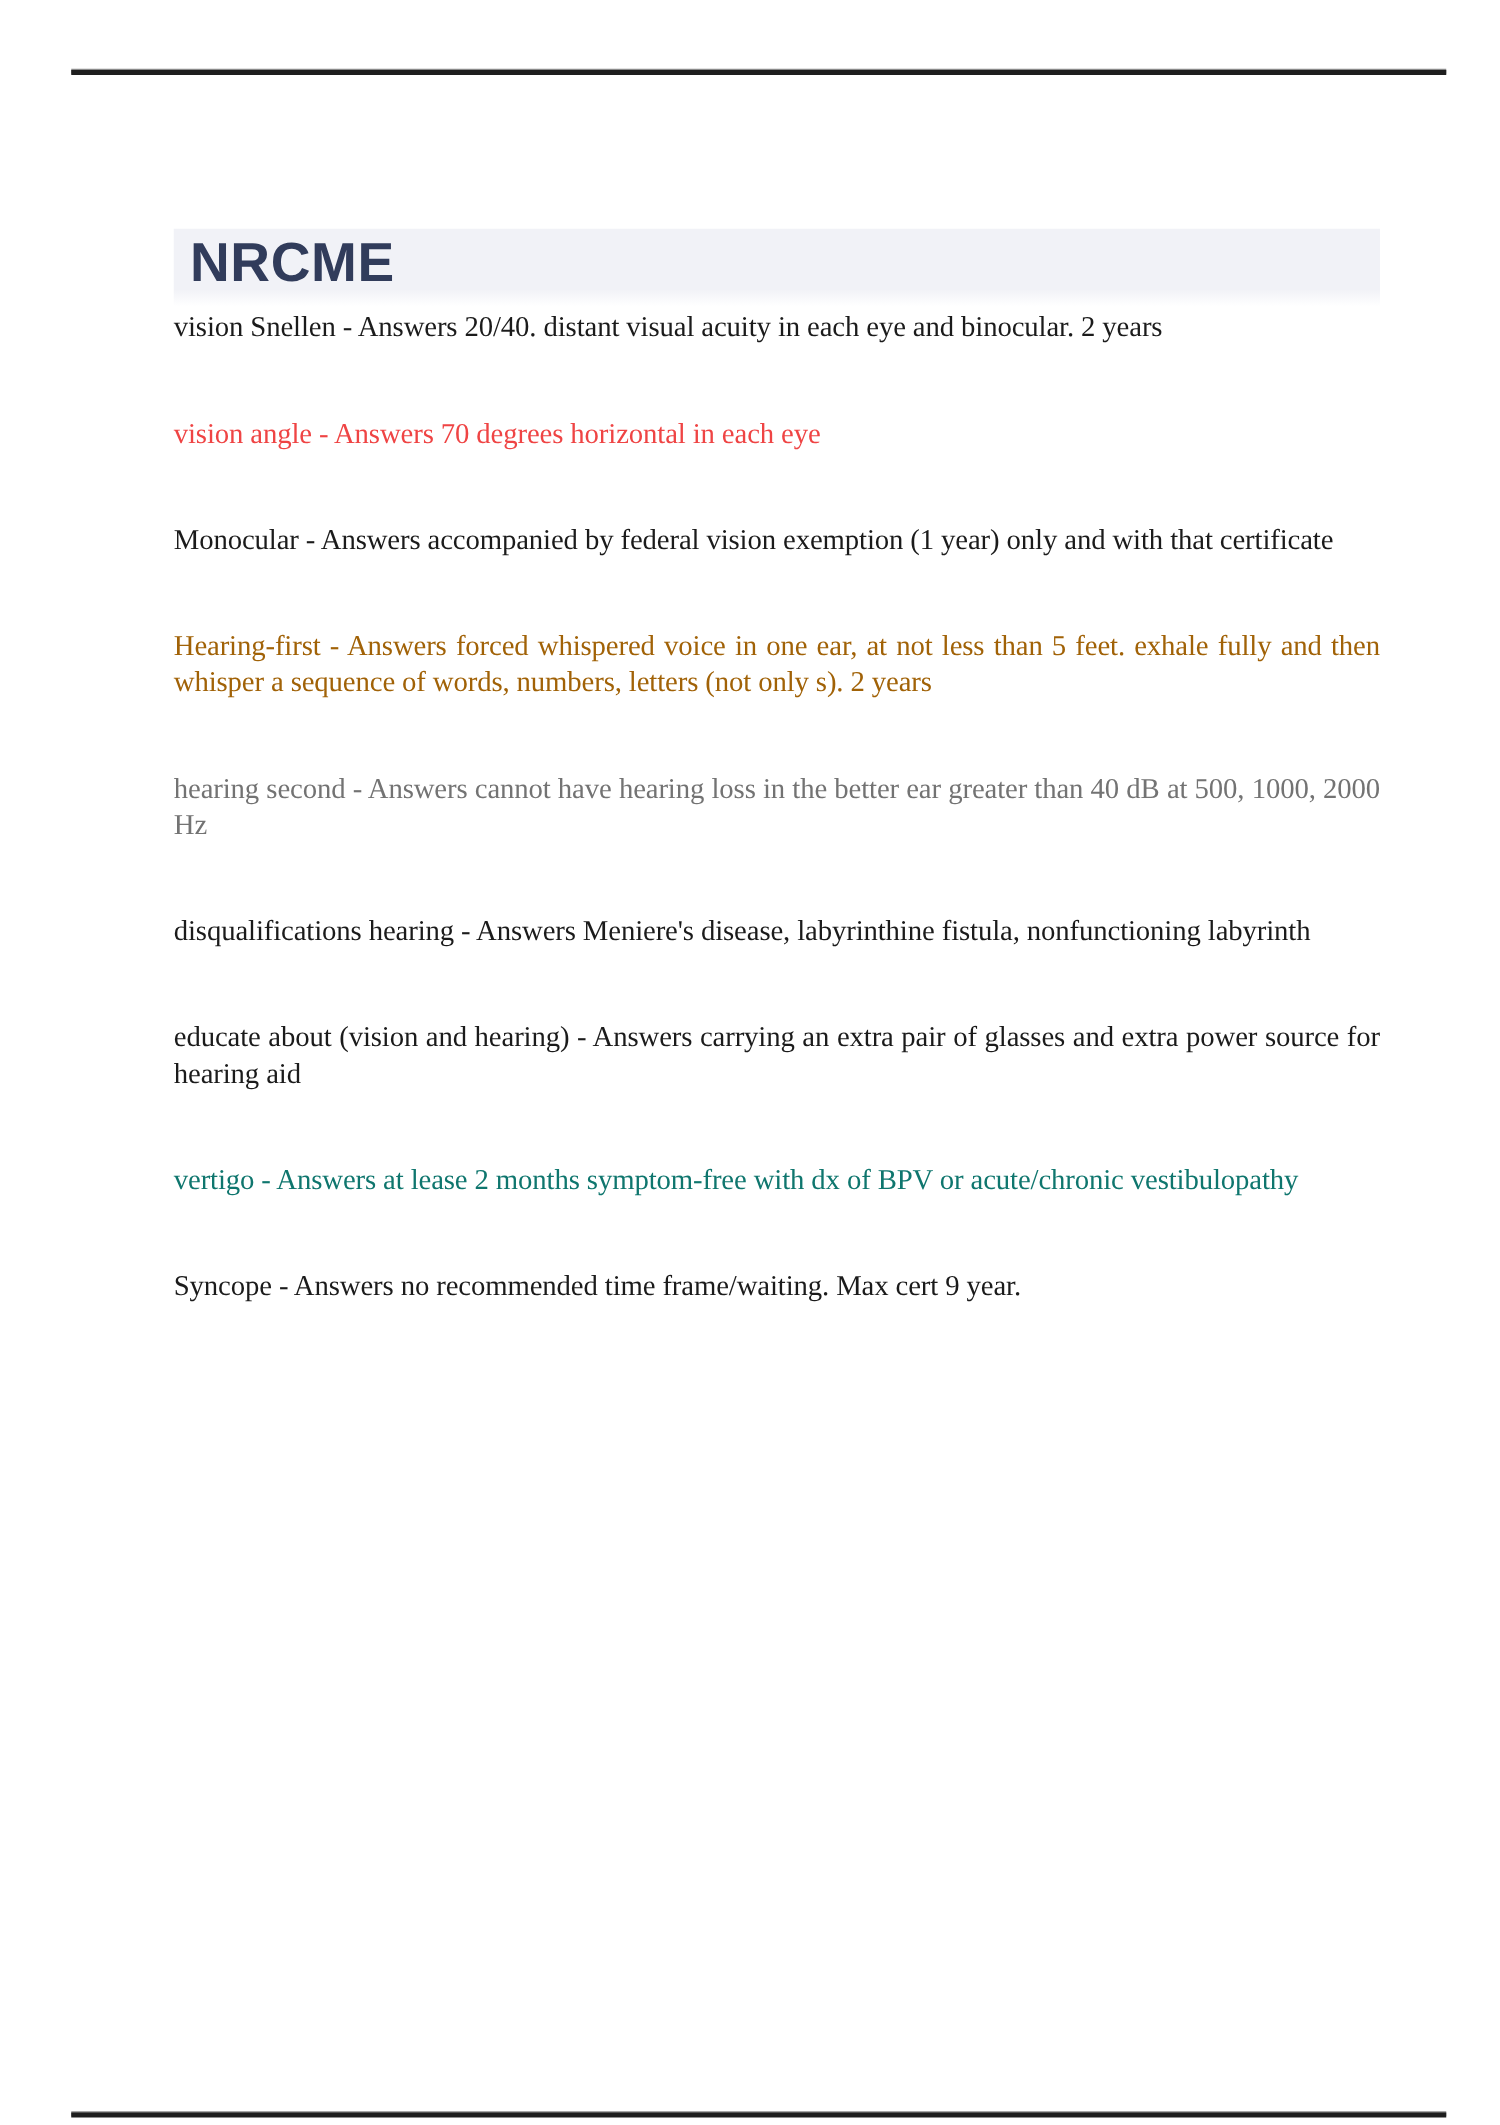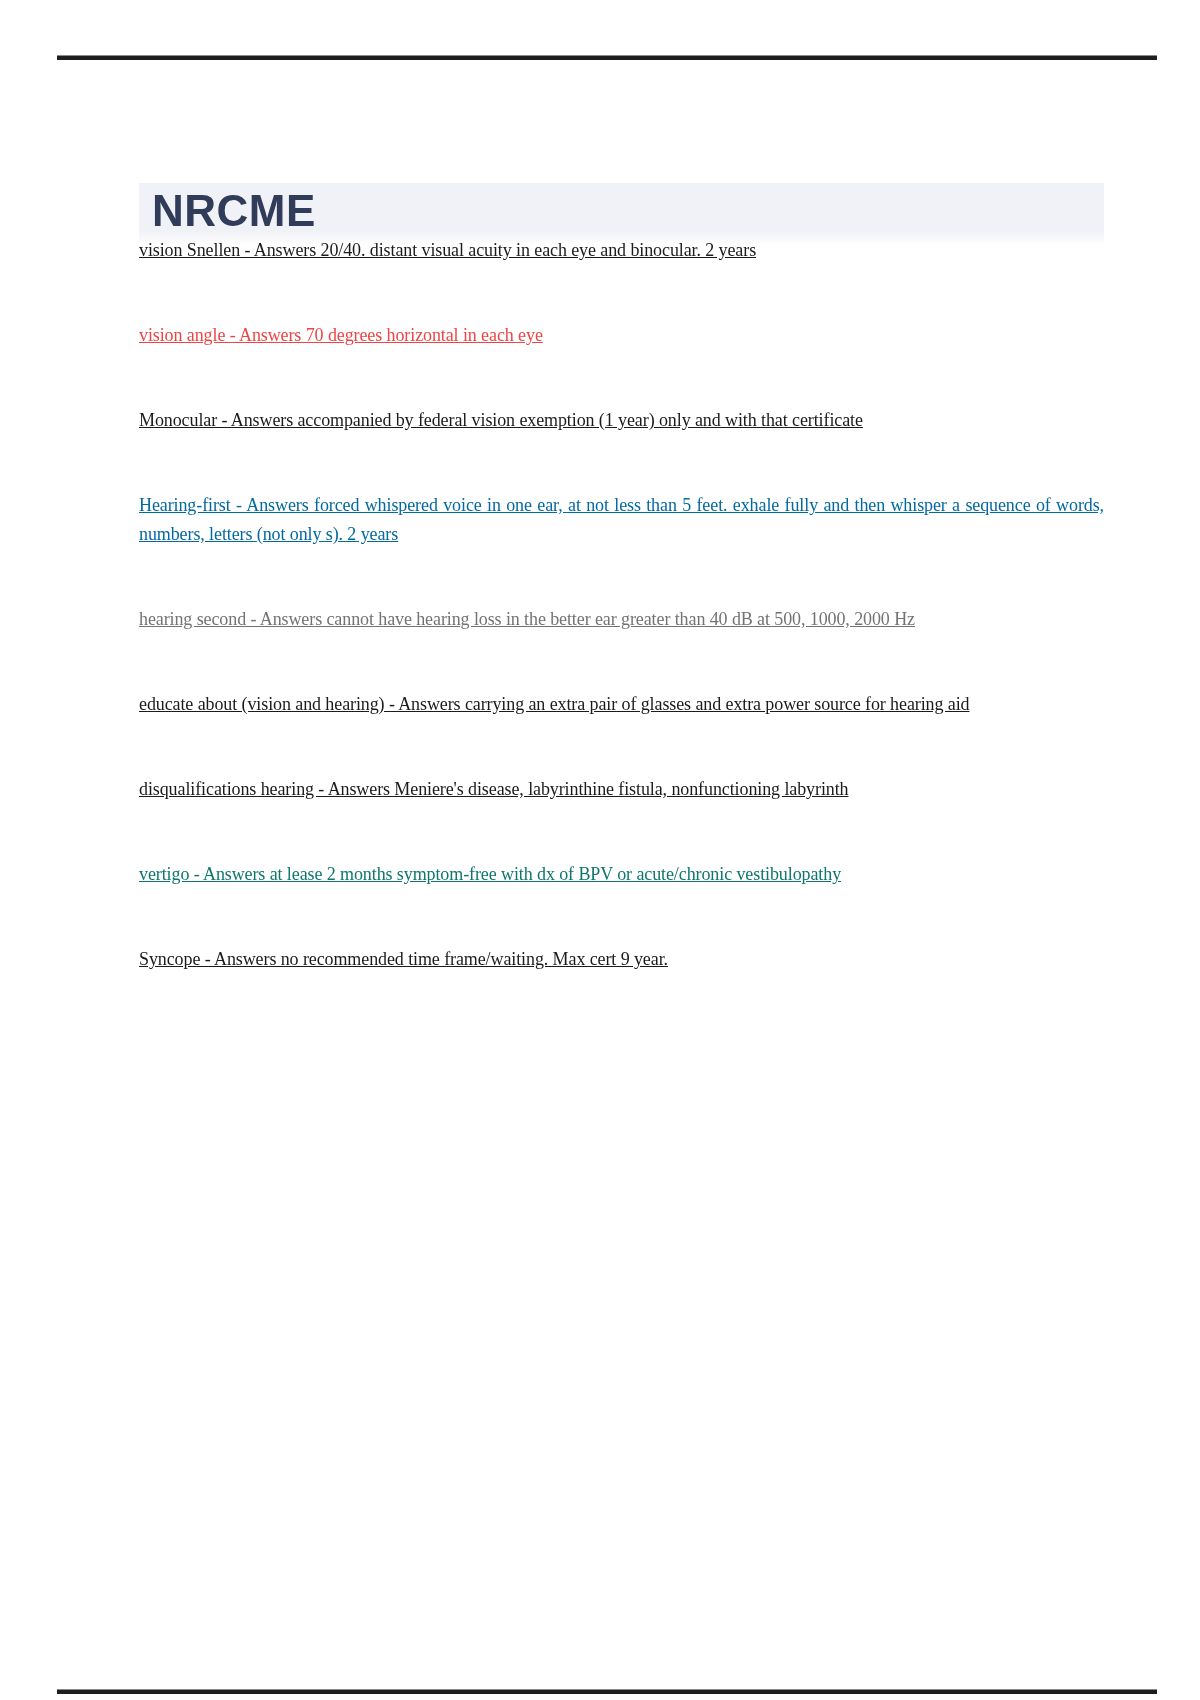--- a/index.html
+++ b/index.html
@@ -45,47 +45,46 @@
     color: #313c5b;
   }
 
   .qa-list {
     position: absolute;
     left: 139px;
     top: 232px;
     width: 965px;
   }
   .qa-list p {
-    margin: 4px 0 56px 0;
-    font-size: 18px;
+    margin: 15px 0 56px 0;
+    font-size: 23px;
     line-height: 29px;
     letter-spacing: -0.1px;
     color: #1b1b1b;
     text-align: justify;
-    text-decoration: underline;
   }
 </style>
 </head>
 <body>
 
 <div class="page">
 
   <div class="rule top" style="background: rgb(30, 30, 30);"></div>
 
   <div class="title-banner" style="background: linear-gradient(rgb(241, 242, 247) 0%, rgb(241, 242, 247) 78%, rgba(241, 242, 247, 0) 100%); margin-top: 39px;">
     <h1 style="color: rgb(49, 60, 91);">NRCME</h1>
   </div>
 
   <div class="qa-list">
     <p style="color: rgb(27, 27, 27);">vision Snellen - Answers 20/40. distant visual acuity in each eye and binocular. 2 years</p>
     <p style="color: #ef4444;">vision angle - Answers 70 degrees horizontal in each eye</p>
     <p style="color: rgb(27, 27, 27);">Monocular - Answers accompanied by federal vision exemption (1 year) only and with that certificate</p>
-    <p style="color: #0369a1;">Hearing-first - Answers forced whispered voice in one ear, at not less than 5 feet. exhale fully and then whisper a sequence of words, numbers, letters (not only s). 2 years</p>
+    <p style="color: #a16207;">Hearing-first - Answers forced whispered voice in one ear, at not less than 5 feet. exhale fully and then whisper a sequence of words, numbers, letters (not only s). 2 years</p>
     <p style="color: #737373;">hearing second - Answers cannot have hearing loss in the better ear greater than 40 dB at 500, 1000, 2000 Hz</p>
+    <p style="color: rgb(27, 27, 27);">disqualifications hearing - Answers Meniere's disease, labyrinthine fistula, nonfunctioning labyrinth</p>
     <p style="color: rgb(27, 27, 27);">educate about (vision and hearing) - Answers carrying an extra pair of glasses and extra power source for hearing aid</p>
-    <p style="color: rgb(27, 27, 27);">disqualifications hearing - Answers Meniere's disease, labyrinthine fistula, nonfunctioning labyrinth</p>
     <p style="color: #0f766e;">vertigo - Answers at lease 2 months symptom-free with dx of BPV or acute/chronic vestibulopathy</p>
     <p style="color: rgb(27, 27, 27);">Syncope - Answers no recommended time frame/waiting. Max cert 9 year.</p>
   </div>
 
   <div class="rule bottom" style="background: rgb(30, 30, 30);"></div>
 
 </div>
 
 </body></html>

